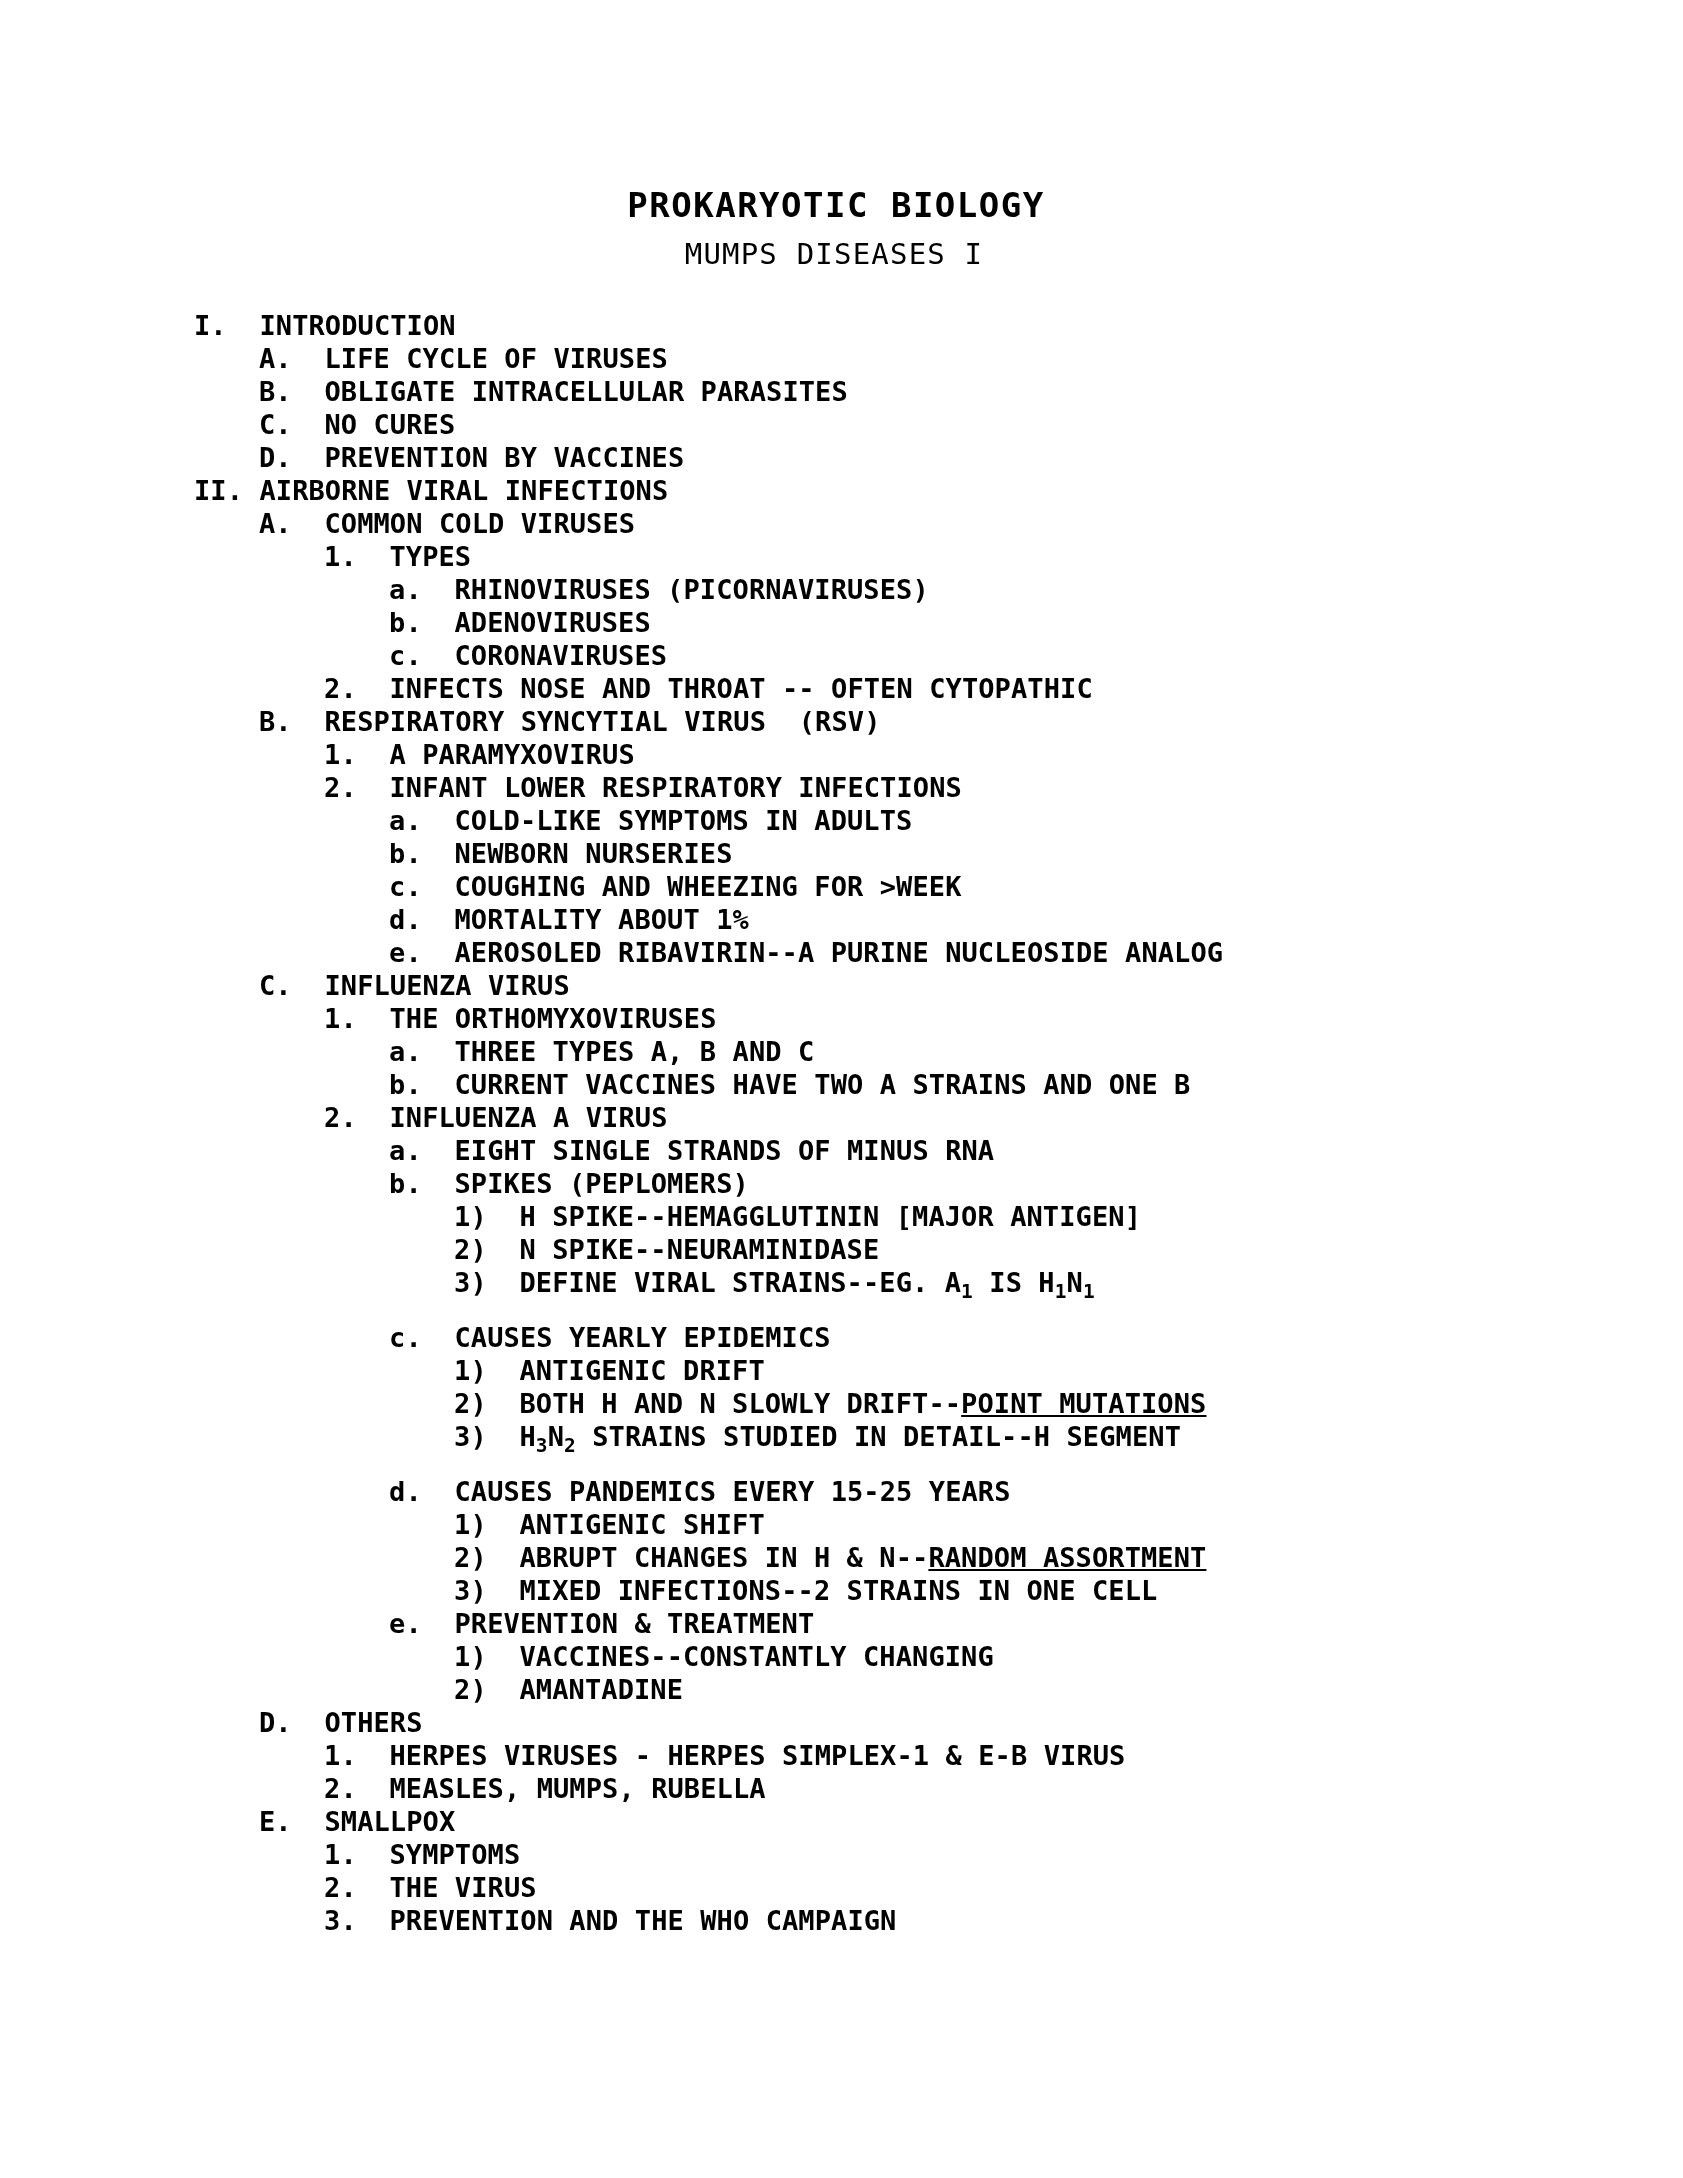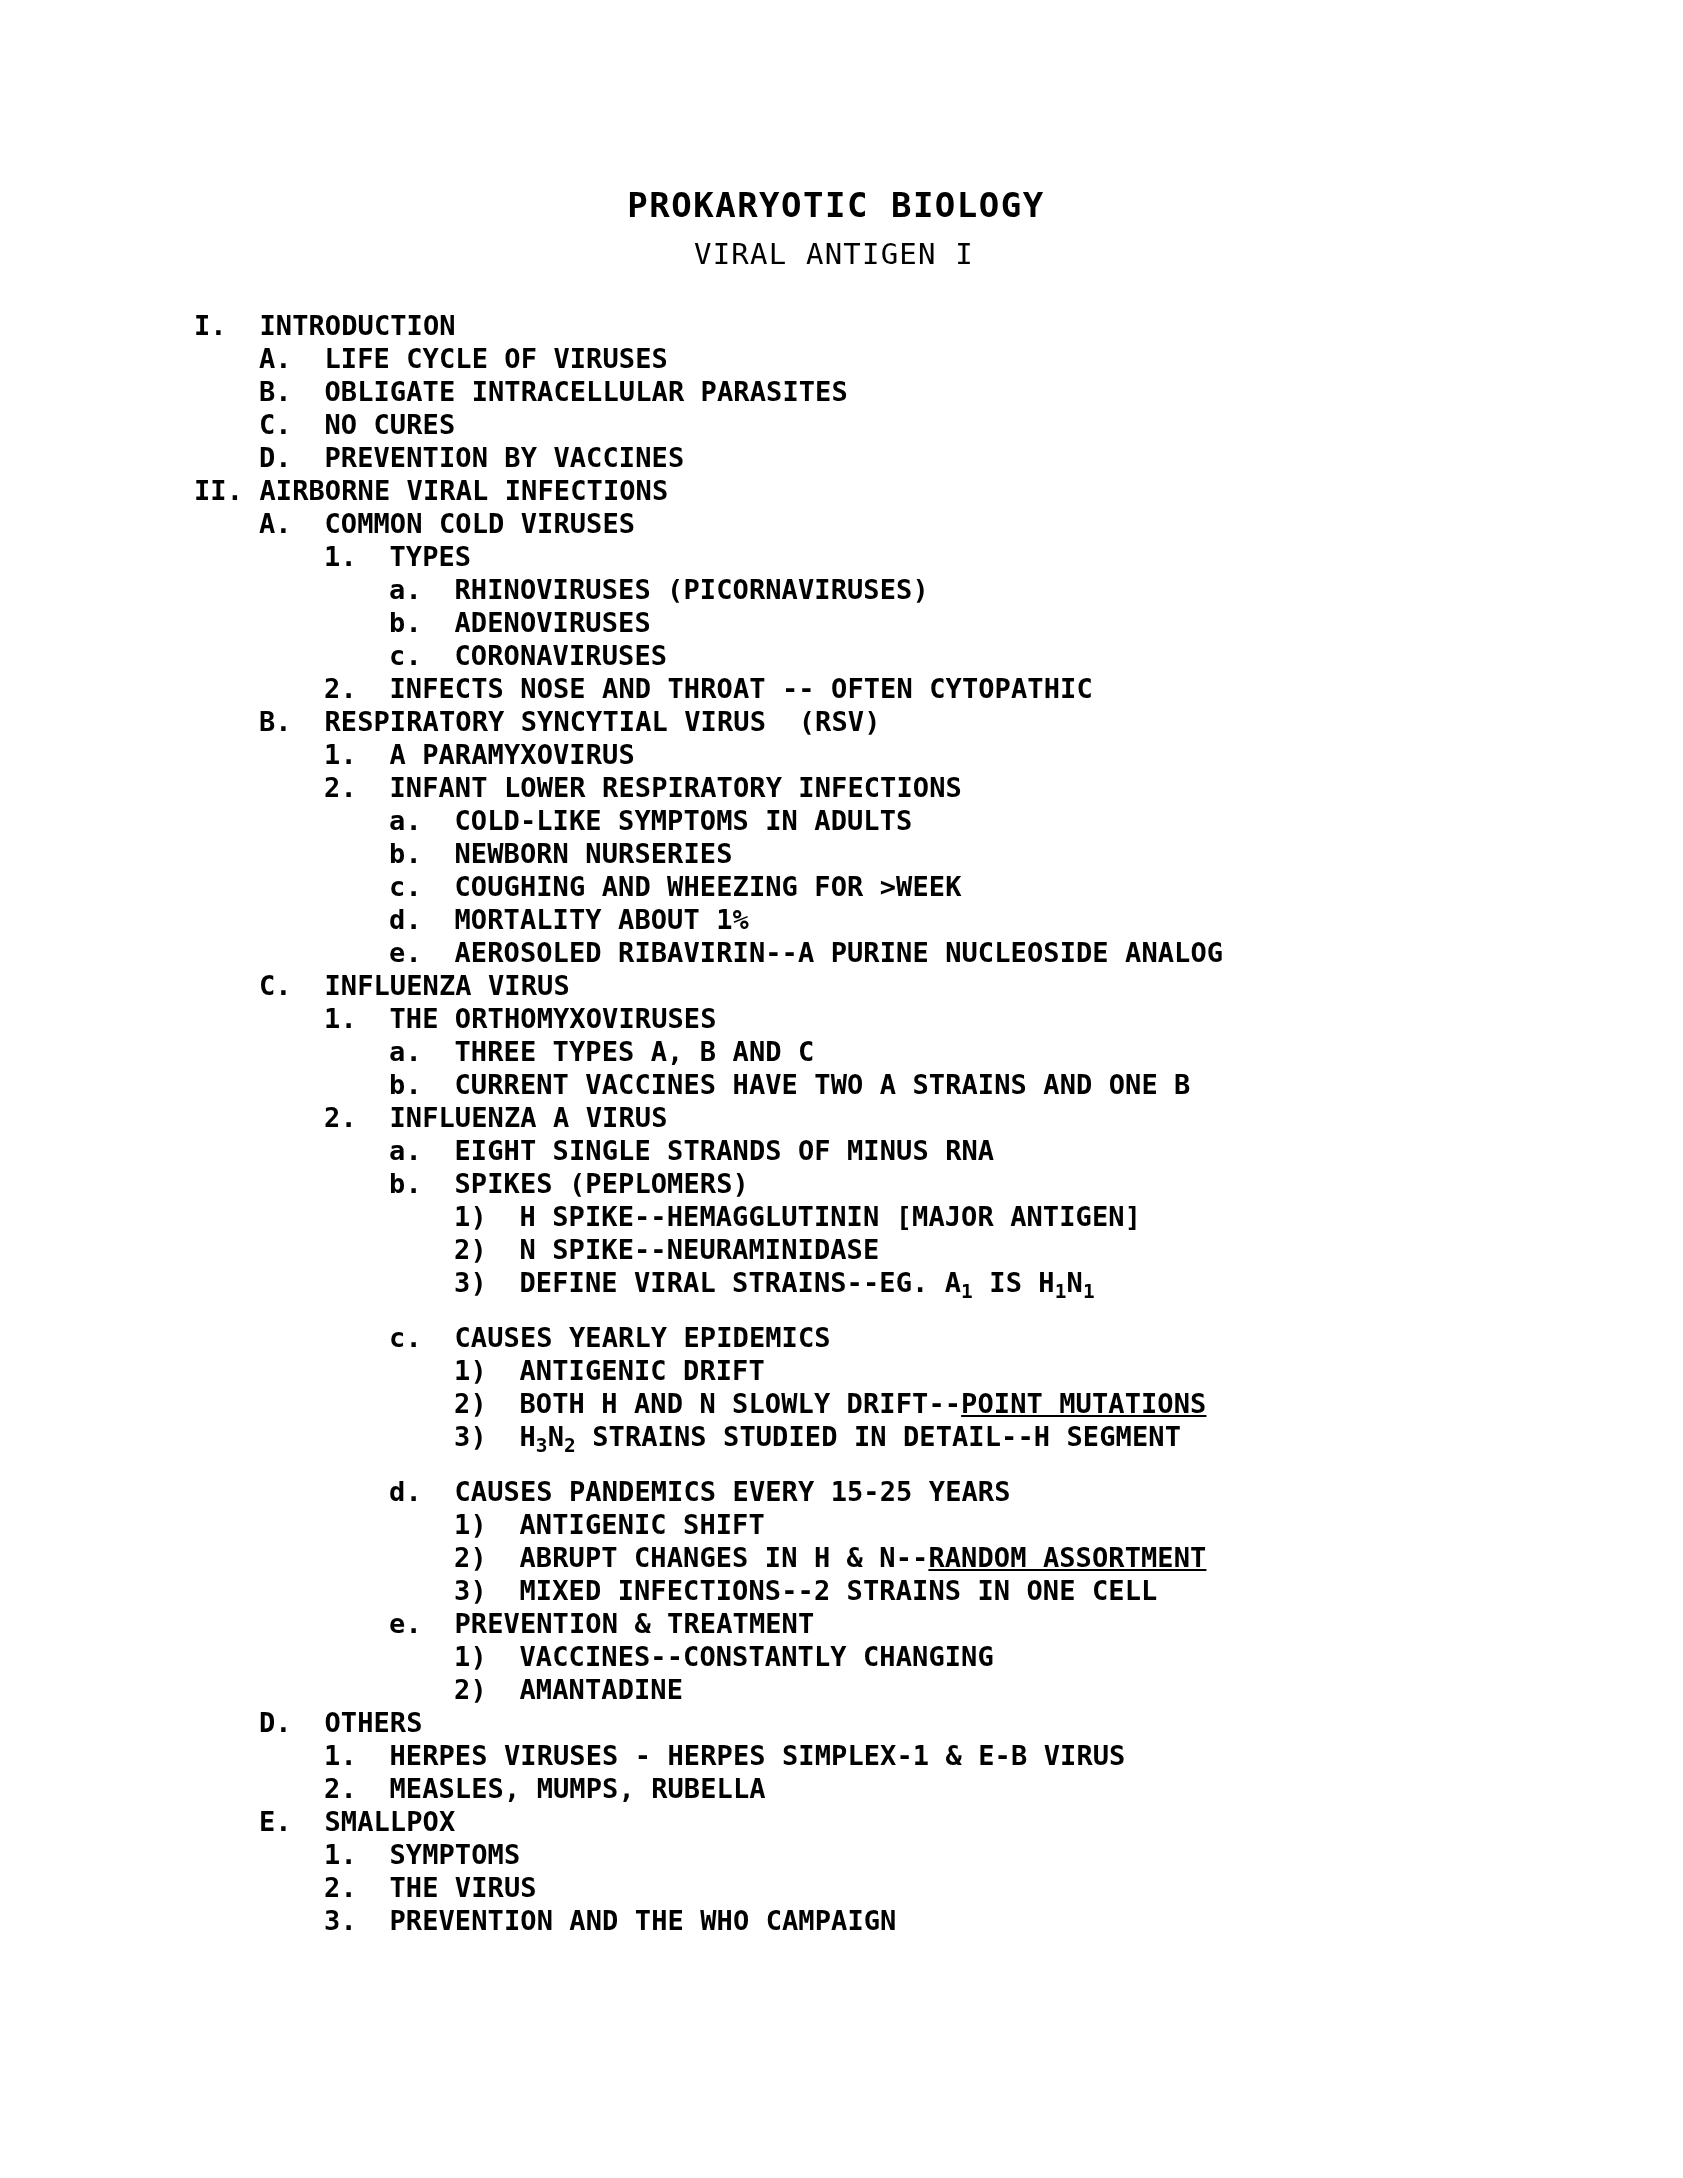--- a/index.html
+++ b/index.html
@@ -89,19 +89,19 @@
   .lvl-lower  { padding-left: 12ch; }
   .lvl-paren  { padding-left: 16ch; }
 </style>
 </head>
 <body>
 
 <div class="page">
 
   <div class="title-block">
     <div class="doc-title">PROKARYOTIC BIOLOGY</div>
-    <div class="doc-subtitle">VIRAL ANTIGEN I</div>
+    <div class="doc-subtitle">MUMPS DISEASES I</div>
   </div>
 
   <div class="outline" id="outline-body"><div class="line lvl-roman"><span class="marker">I.  </span><span class="txt">INTRODUCTION</span></div><div class="line lvl-alpha"><span class="marker">A.  </span><span class="txt">LIFE CYCLE OF VIRUSES</span></div><div class="line lvl-alpha"><span class="marker">B.  </span><span class="txt">OBLIGATE INTRACELLULAR PARASITES</span></div><div class="line lvl-alpha"><span class="marker">C.  </span><span class="txt">NO CURES</span></div><div class="line lvl-alpha"><span class="marker">D.  </span><span class="txt">PREVENTION BY VACCINES</span></div><div class="line lvl-roman"><span class="marker">II. </span><span class="txt">AIRBORNE VIRAL INFECTIONS</span></div><div class="line lvl-alpha"><span class="marker">A.  </span><span class="txt">COMMON COLD VIRUSES</span></div><div class="line lvl-num"><span class="marker">1.  </span><span class="txt">TYPES</span></div><div class="line lvl-lower"><span class="marker">a.  </span><span class="txt">RHINOVIRUSES (PICORNAVIRUSES)</span></div><div class="line lvl-lower"><span class="marker">b.  </span><span class="txt">ADENOVIRUSES</span></div><div class="line lvl-lower"><span class="marker">c.  </span><span class="txt">CORONAVIRUSES</span></div><div class="line lvl-num"><span class="marker">2.  </span><span class="txt">INFECTS NOSE AND THROAT -- OFTEN CYTOPATHIC</span></div><div class="line lvl-alpha"><span class="marker">B.  </span><span class="txt">RESPIRATORY SYNCYTIAL VIRUS  (RSV)</span></div><div class="line lvl-num"><span class="marker">1.  </span><span class="txt">A PARAMYXOVIRUS</span></div><div class="line lvl-num"><span class="marker">2.  </span><span class="txt">INFANT LOWER RESPIRATORY INFECTIONS</span></div><div class="line lvl-lower"><span class="marker">a.  </span><span class="txt">COLD-LIKE SYMPTOMS IN ADULTS</span></div><div class="line lvl-lower"><span class="marker">b.  </span><span class="txt">NEWBORN NURSERIES</span></div><div class="line lvl-lower"><span class="marker">c.  </span><span class="txt">COUGHING AND WHEEZING FOR &gt;WEEK</span></div><div class="line lvl-lower"><span class="marker">d.  </span><span class="txt">MORTALITY ABOUT 1%</span></div><div class="line lvl-lower"><span class="marker">e.  </span><span class="txt">AEROSOLED RIBAVIRIN--A PURINE NUCLEOSIDE ANALOG</span></div><div class="line lvl-alpha"><span class="marker">C.  </span><span class="txt">INFLUENZA VIRUS</span></div><div class="line lvl-num"><span class="marker">1.  </span><span class="txt">THE ORTHOMYXOVIRUSES</span></div><div class="line lvl-lower"><span class="marker">a.  </span><span class="txt">THREE TYPES A, B AND C</span></div><div class="line lvl-lower"><span class="marker">b.  </span><span class="txt">CURRENT VACCINES HAVE TWO A STRAINS AND ONE B</span></div><div class="line lvl-num"><span class="marker">2.  </span><span class="txt">INFLUENZA A VIRUS</span></div><div class="line lvl-lower"><span class="marker">a.  </span><span class="txt">EIGHT SINGLE STRANDS OF MINUS RNA</span></div><div class="line lvl-lower"><span class="marker">b.  </span><span class="txt">SPIKES (PEPLOMERS)</span></div><div class="line lvl-paren"><span class="marker">1)  </span><span class="txt">H SPIKE--HEMAGGLUTININ [MAJOR ANTIGEN]</span></div><div class="line lvl-paren"><span class="marker">2)  </span><span class="txt">N SPIKE--NEURAMINIDASE</span></div><div class="line lvl-paren"><span class="marker">3)  </span><span class="txt">DEFINE VIRAL STRAINS--EG. A<sub>1</sub> IS H<sub>1</sub>N<sub>1</sub></span></div><div class="line lvl-lower gap-before"><span class="marker">c.  </span><span class="txt">CAUSES YEARLY EPIDEMICS</span></div><div class="line lvl-paren"><span class="marker">1)  </span><span class="txt">ANTIGENIC DRIFT</span></div><div class="line lvl-paren"><span class="marker">2)  </span><span class="txt">BOTH H AND N SLOWLY DRIFT--<span class="u">POINT MUTATIONS</span></span></div><div class="line lvl-paren"><span class="marker">3)  </span><span class="txt">H<sub>3</sub>N<sub>2</sub> STRAINS STUDIED IN DETAIL--H SEGMENT</span></div><div class="line lvl-lower gap-before"><span class="marker">d.  </span><span class="txt">CAUSES PANDEMICS EVERY 15-25 YEARS</span></div><div class="line lvl-paren"><span class="marker">1)  </span><span class="txt">ANTIGENIC SHIFT</span></div><div class="line lvl-paren"><span class="marker">2)  </span><span class="txt">ABRUPT CHANGES IN H &amp; N--<span class="u">RANDOM ASSORTMENT</span></span></div><div class="line lvl-paren"><span class="marker">3)  </span><span class="txt">MIXED INFECTIONS--2 STRAINS IN ONE CELL</span></div><div class="line lvl-lower"><span class="marker">e.  </span><span class="txt">PREVENTION &amp; TREATMENT</span></div><div class="line lvl-paren"><span class="marker">1)  </span><span class="txt">VACCINES--CONSTANTLY CHANGING</span></div><div class="line lvl-paren"><span class="marker">2)  </span><span class="txt">AMANTADINE</span></div><div class="line lvl-alpha"><span class="marker">D.  </span><span class="txt">OTHERS</span></div><div class="line lvl-num"><span class="marker">1.  </span><span class="txt">HERPES VIRUSES - HERPES SIMPLEX-1 &amp; E-B VIRUS</span></div><div class="line lvl-num"><span class="marker">2.  </span><span class="txt">MEASLES, MUMPS, RUBELLA</span></div><div class="line lvl-alpha"><span class="marker">E.  </span><span class="txt">SMALLPOX</span></div><div class="line lvl-num"><span class="marker">1.  </span><span class="txt">SYMPTOMS</span></div><div class="line lvl-num"><span class="marker">2.  </span><span class="txt">THE VIRUS</span></div><div class="line lvl-num"><span class="marker">3.  </span><span class="txt">PREVENTION AND THE WHO CAMPAIGN</span></div></div>
 
 </div>
 
 
 </body></html>

